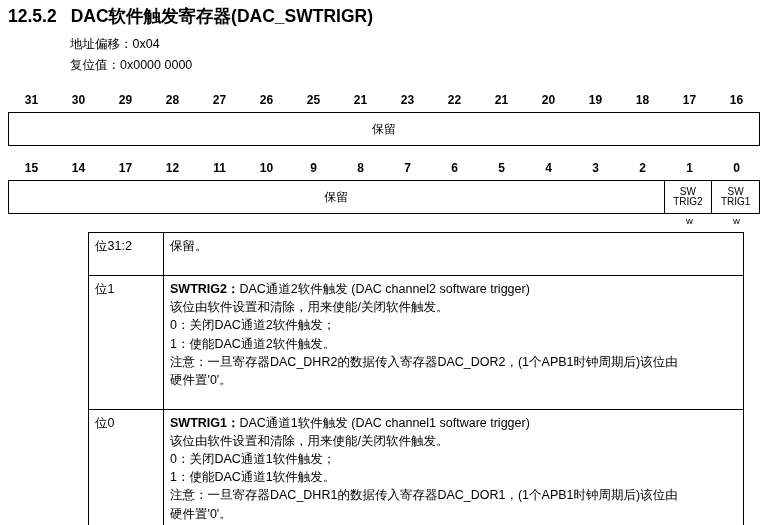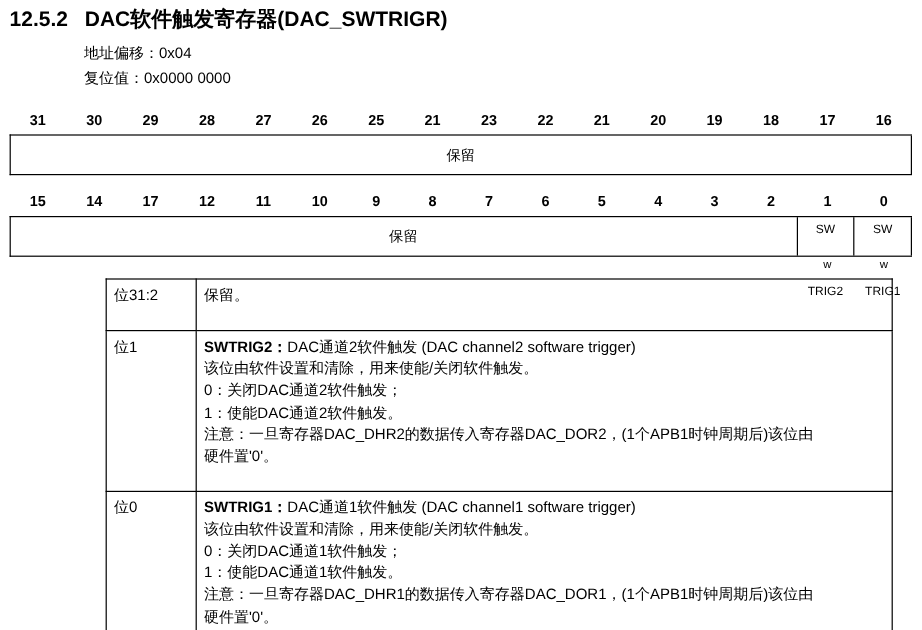--- a/index.html
+++ b/index.html
@@ -82,21 +82,20 @@
     font-family: "Liberation Sans", sans-serif;
     font-size: 12px;
     text-align: center;
     line-height: 1.05;
   }
   .cell.reserved-wide { flex: 16 1 0; }
   .cell.reserved-14 { flex: 14 1 0; }
   .cell.bit1 { flex: 1 1 0; font-size: 10px; }
   .cell.bit1 .lbl {
     display: block;
-    margin-top: 42px;
   }
   .access {
     display: flex;
     width: 100%;
     font-family: "Liberation Sans", sans-serif;
     font-size: 9.5px;
     height: 14px;
     line-height: 14px;
   }
   .access .sp { flex: 14 1 0; }

